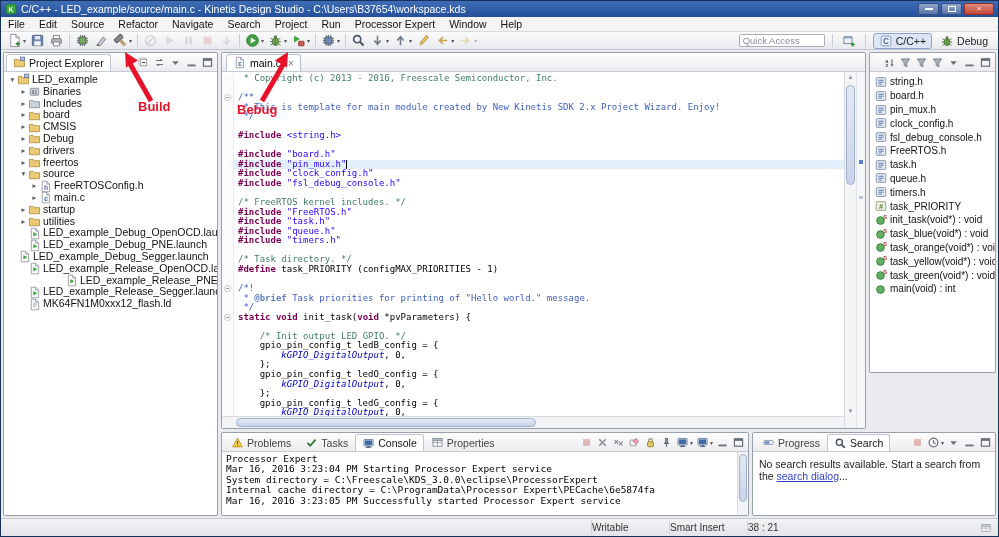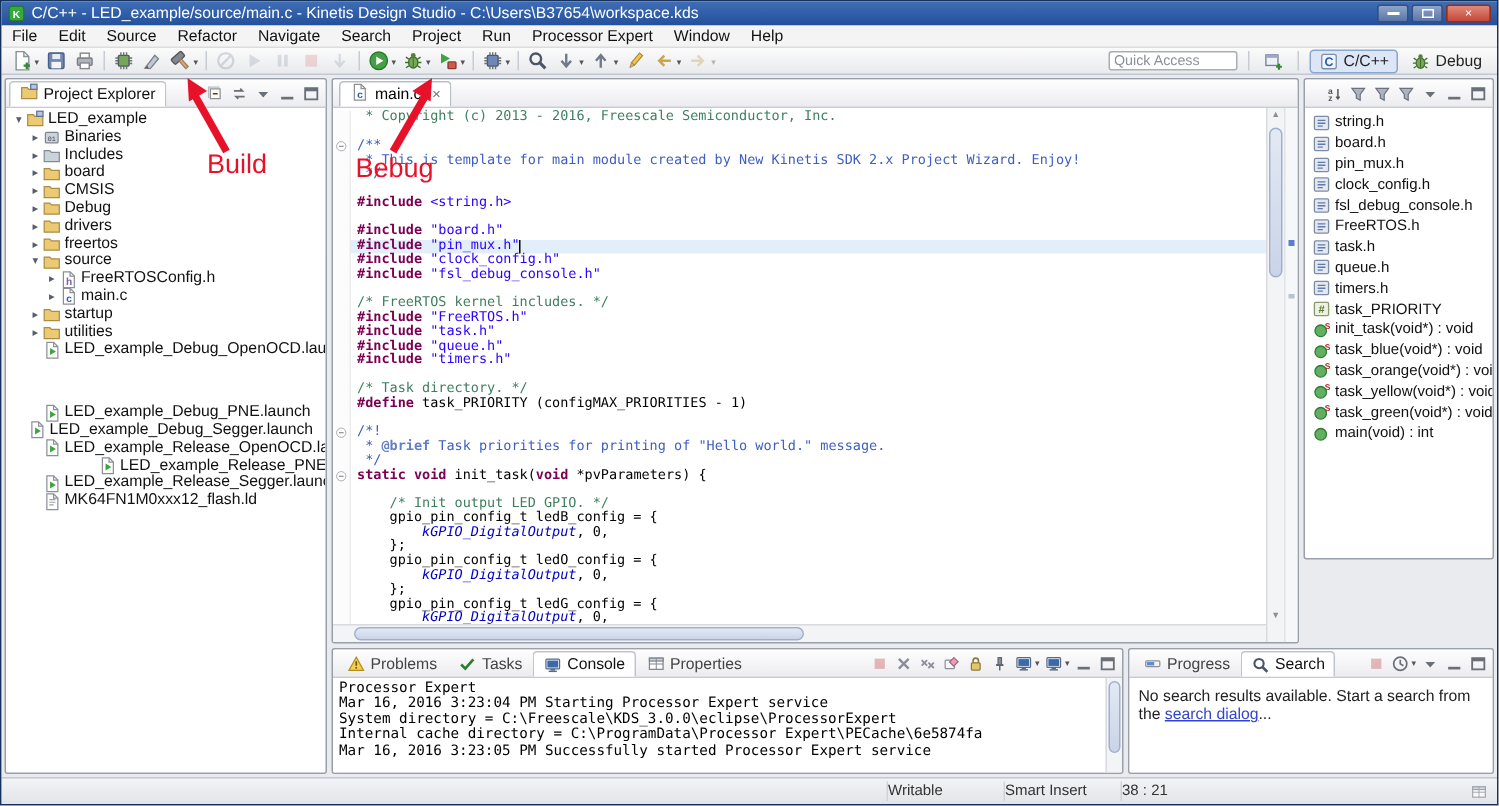--- a/index.html
+++ b/index.html
@@ -92,21 +92,21 @@
 
   
   .statusbar{position:absolute;bottom:0;left:0;right:0;height:18px;background:linear-gradient(#f2f3f5,#e2e4e8);border-top:1px solid #c3c7cf;display:flex;align-items:center;font-size:10px;color:#333}
   .sb-fill1{flex:0 0 590px}
   .sb-cell{width:78px;text-align:left;border-left:1px solid #cfd3d9;height:13px;line-height:13px;white-space:nowrap}
   .sb-fill2{flex:1}
   .sb-icon{margin-right:6px;display:flex;opacity:.7}
 
   
   .annot-svg{position:absolute;left:0;top:0;width:999px;height:537px;pointer-events:none;z-index:60}
-  .annot-label{position:absolute;font-size:18px;font-weight:normal;z-index:61;pointer-events:none;font-family:"Liberation Sans",sans-serif}
+  .annot-label{position:absolute;font-size:13px;font-weight:bold;z-index:61;pointer-events:none;font-family:"Liberation Sans",sans-serif}
   #annot-build{left:137px;top:98px}
   #annot-debug{left:236px;top:101px}
 </style>
 </head>
 <body>
 
 <div class="app">
 
   <div class="titlebar">
     <span class="app-icon" id="app-icon">
@@ -489,21 +489,21 @@
             <span class="arrow"></span>
             <span class="ticn">
               <svg width="13" height="13" viewBox="0 0 16 16">
                 <path d="M4 1.5h5.5L13 5v9.5H4z" fill="#fff" stroke="#8a8f98"></path>
                 <path d="M9.5 1.5V5H13" fill="none" stroke="#8a8f98"></path>
                 <path d="M6.6 6.2 L11.4 9 6.6 11.8z" fill="#3da53d"></path>
               </svg>
             </span>
             <span class="tlabel">LED_example_Debug_OpenOCD.launch</span>
           </div>
-          <div class="trow" style="padding-left: 15px; margin-top: 30px;">
+          <div class="trow" style="padding-left: 15px;">
             <span class="arrow"></span>
             <span class="ticn">
               <svg width="13" height="13" viewBox="0 0 16 16">
                 <path d="M4 1.5h5.5L13 5v9.5H4z" fill="#fff" stroke="#8a8f98"></path>
                 <path d="M9.5 1.5V5H13" fill="none" stroke="#8a8f98"></path>
                 <path d="M6.6 6.2 L11.4 9 6.6 11.8z" fill="#3da53d"></path>
               </svg>
             </span>
             <span class="tlabel">LED_example_Debug_PNE.launch</span>
           </div>

